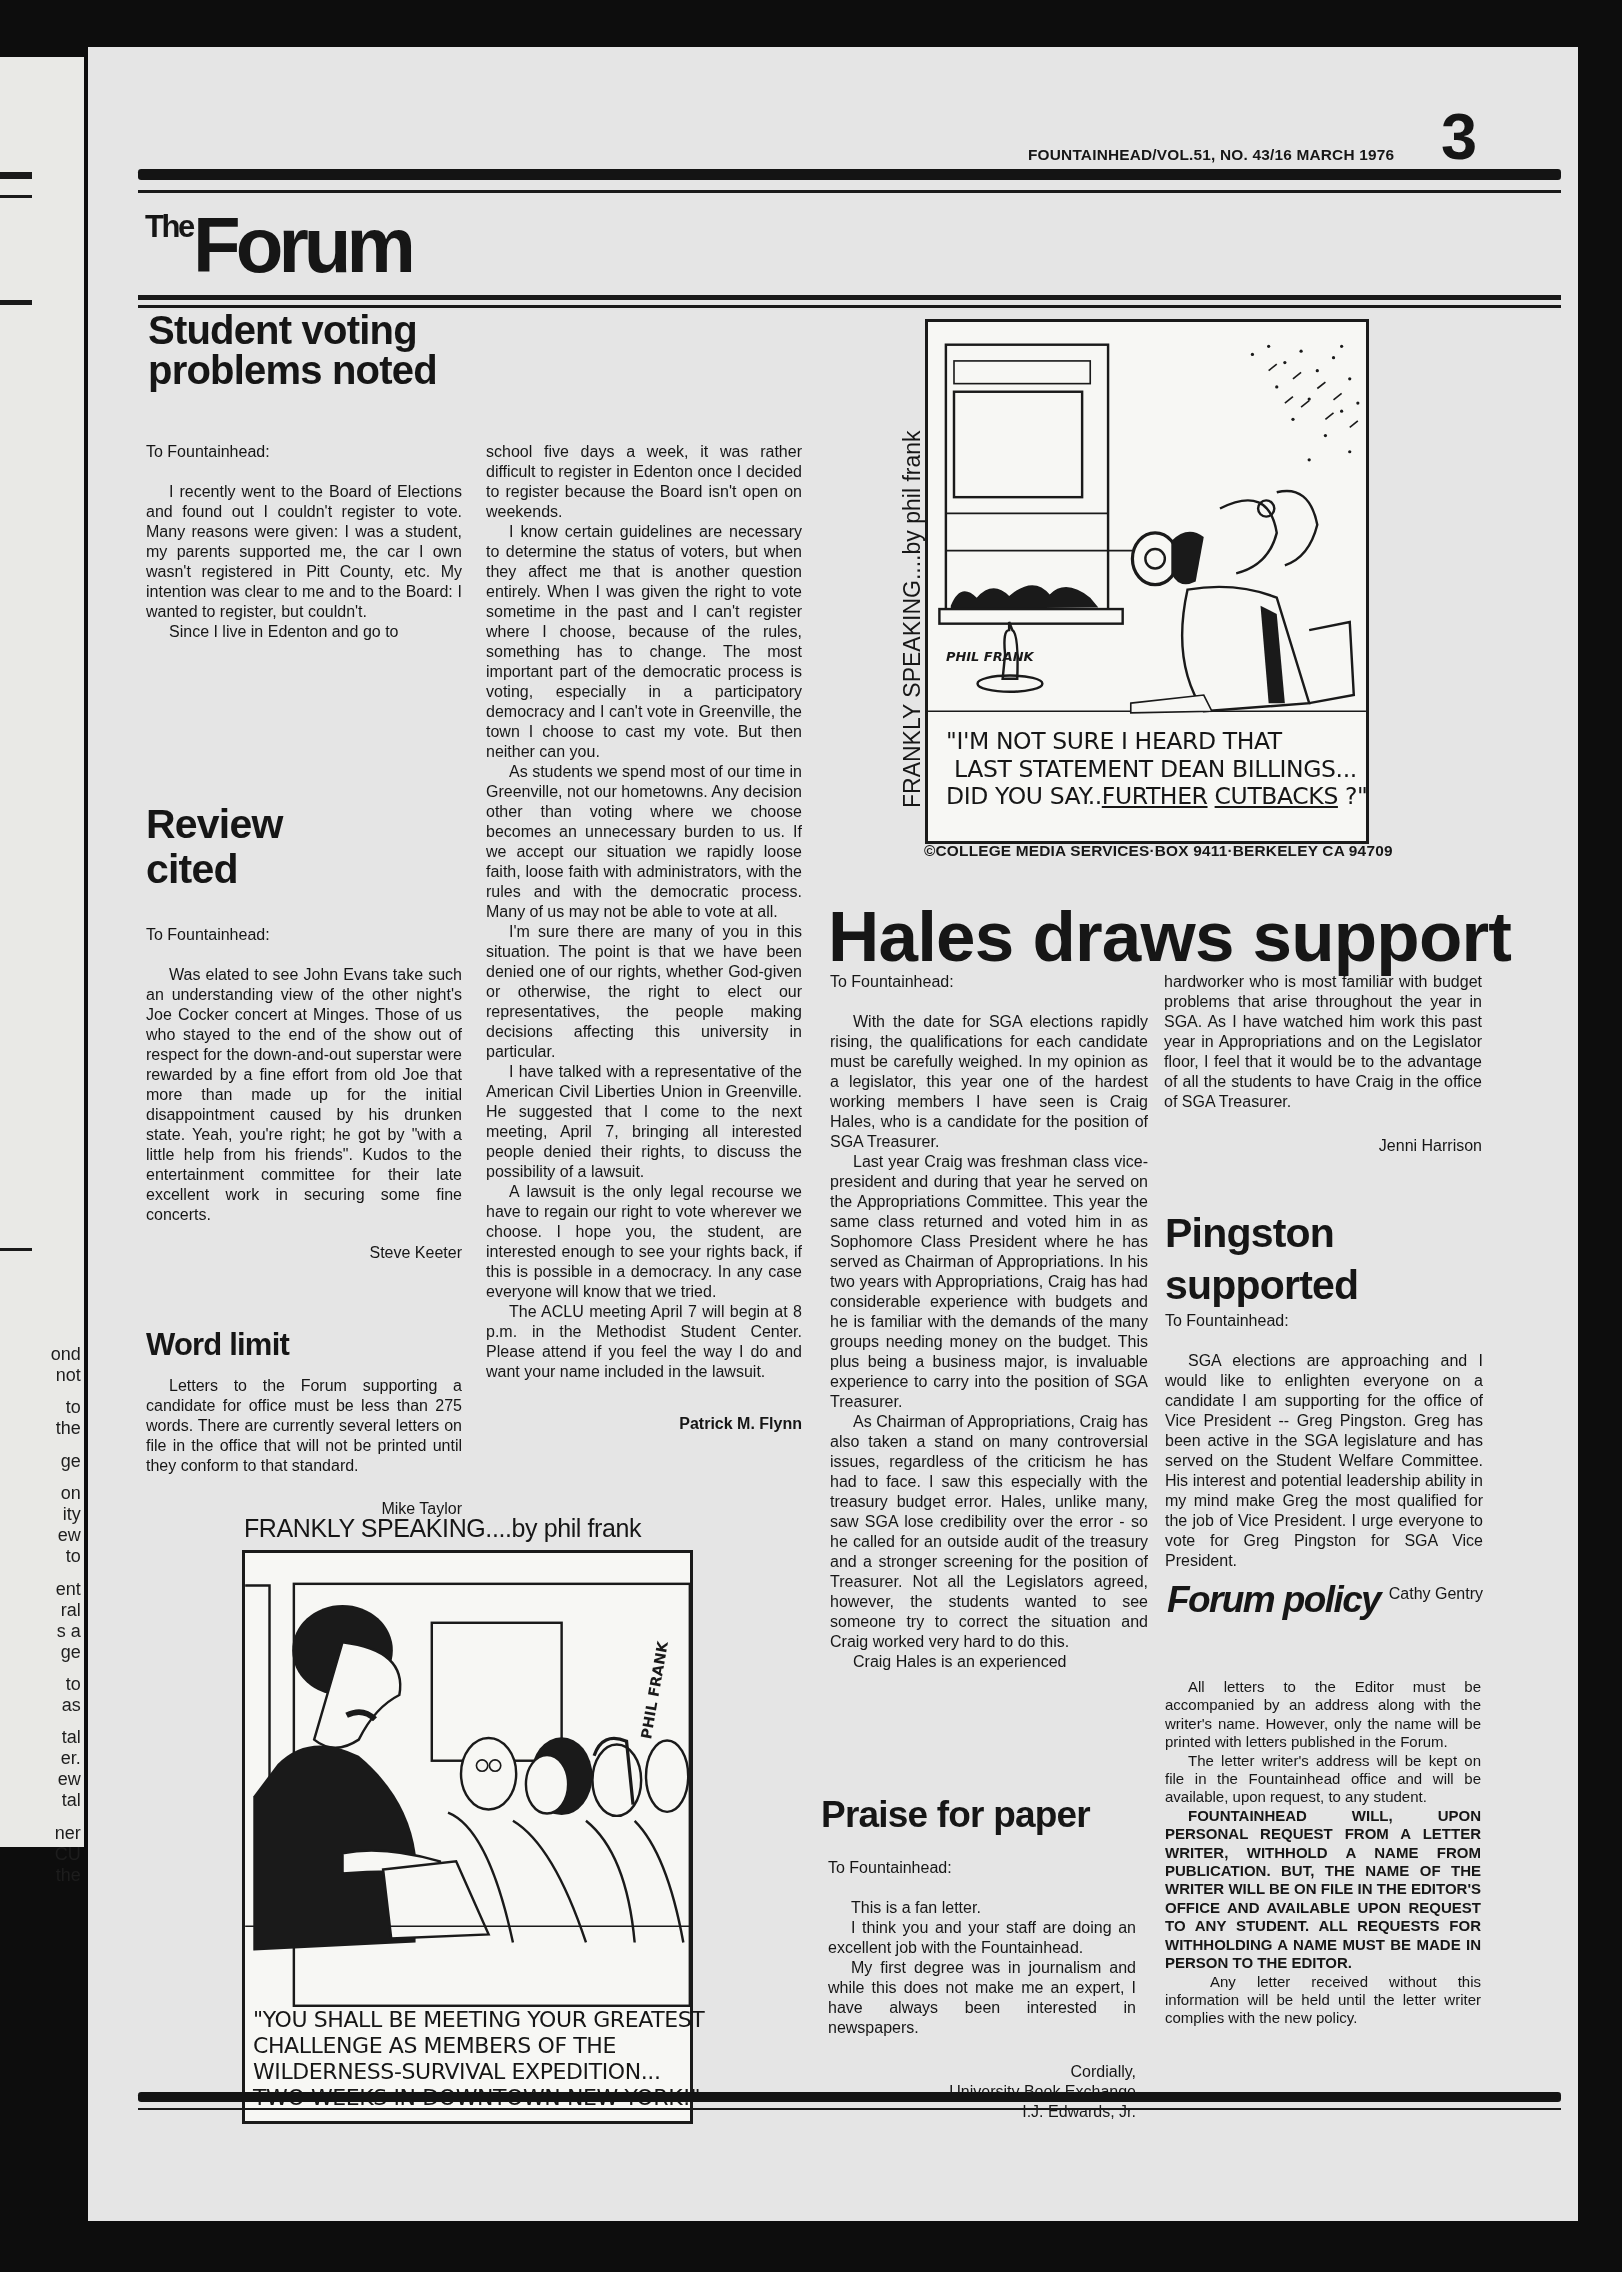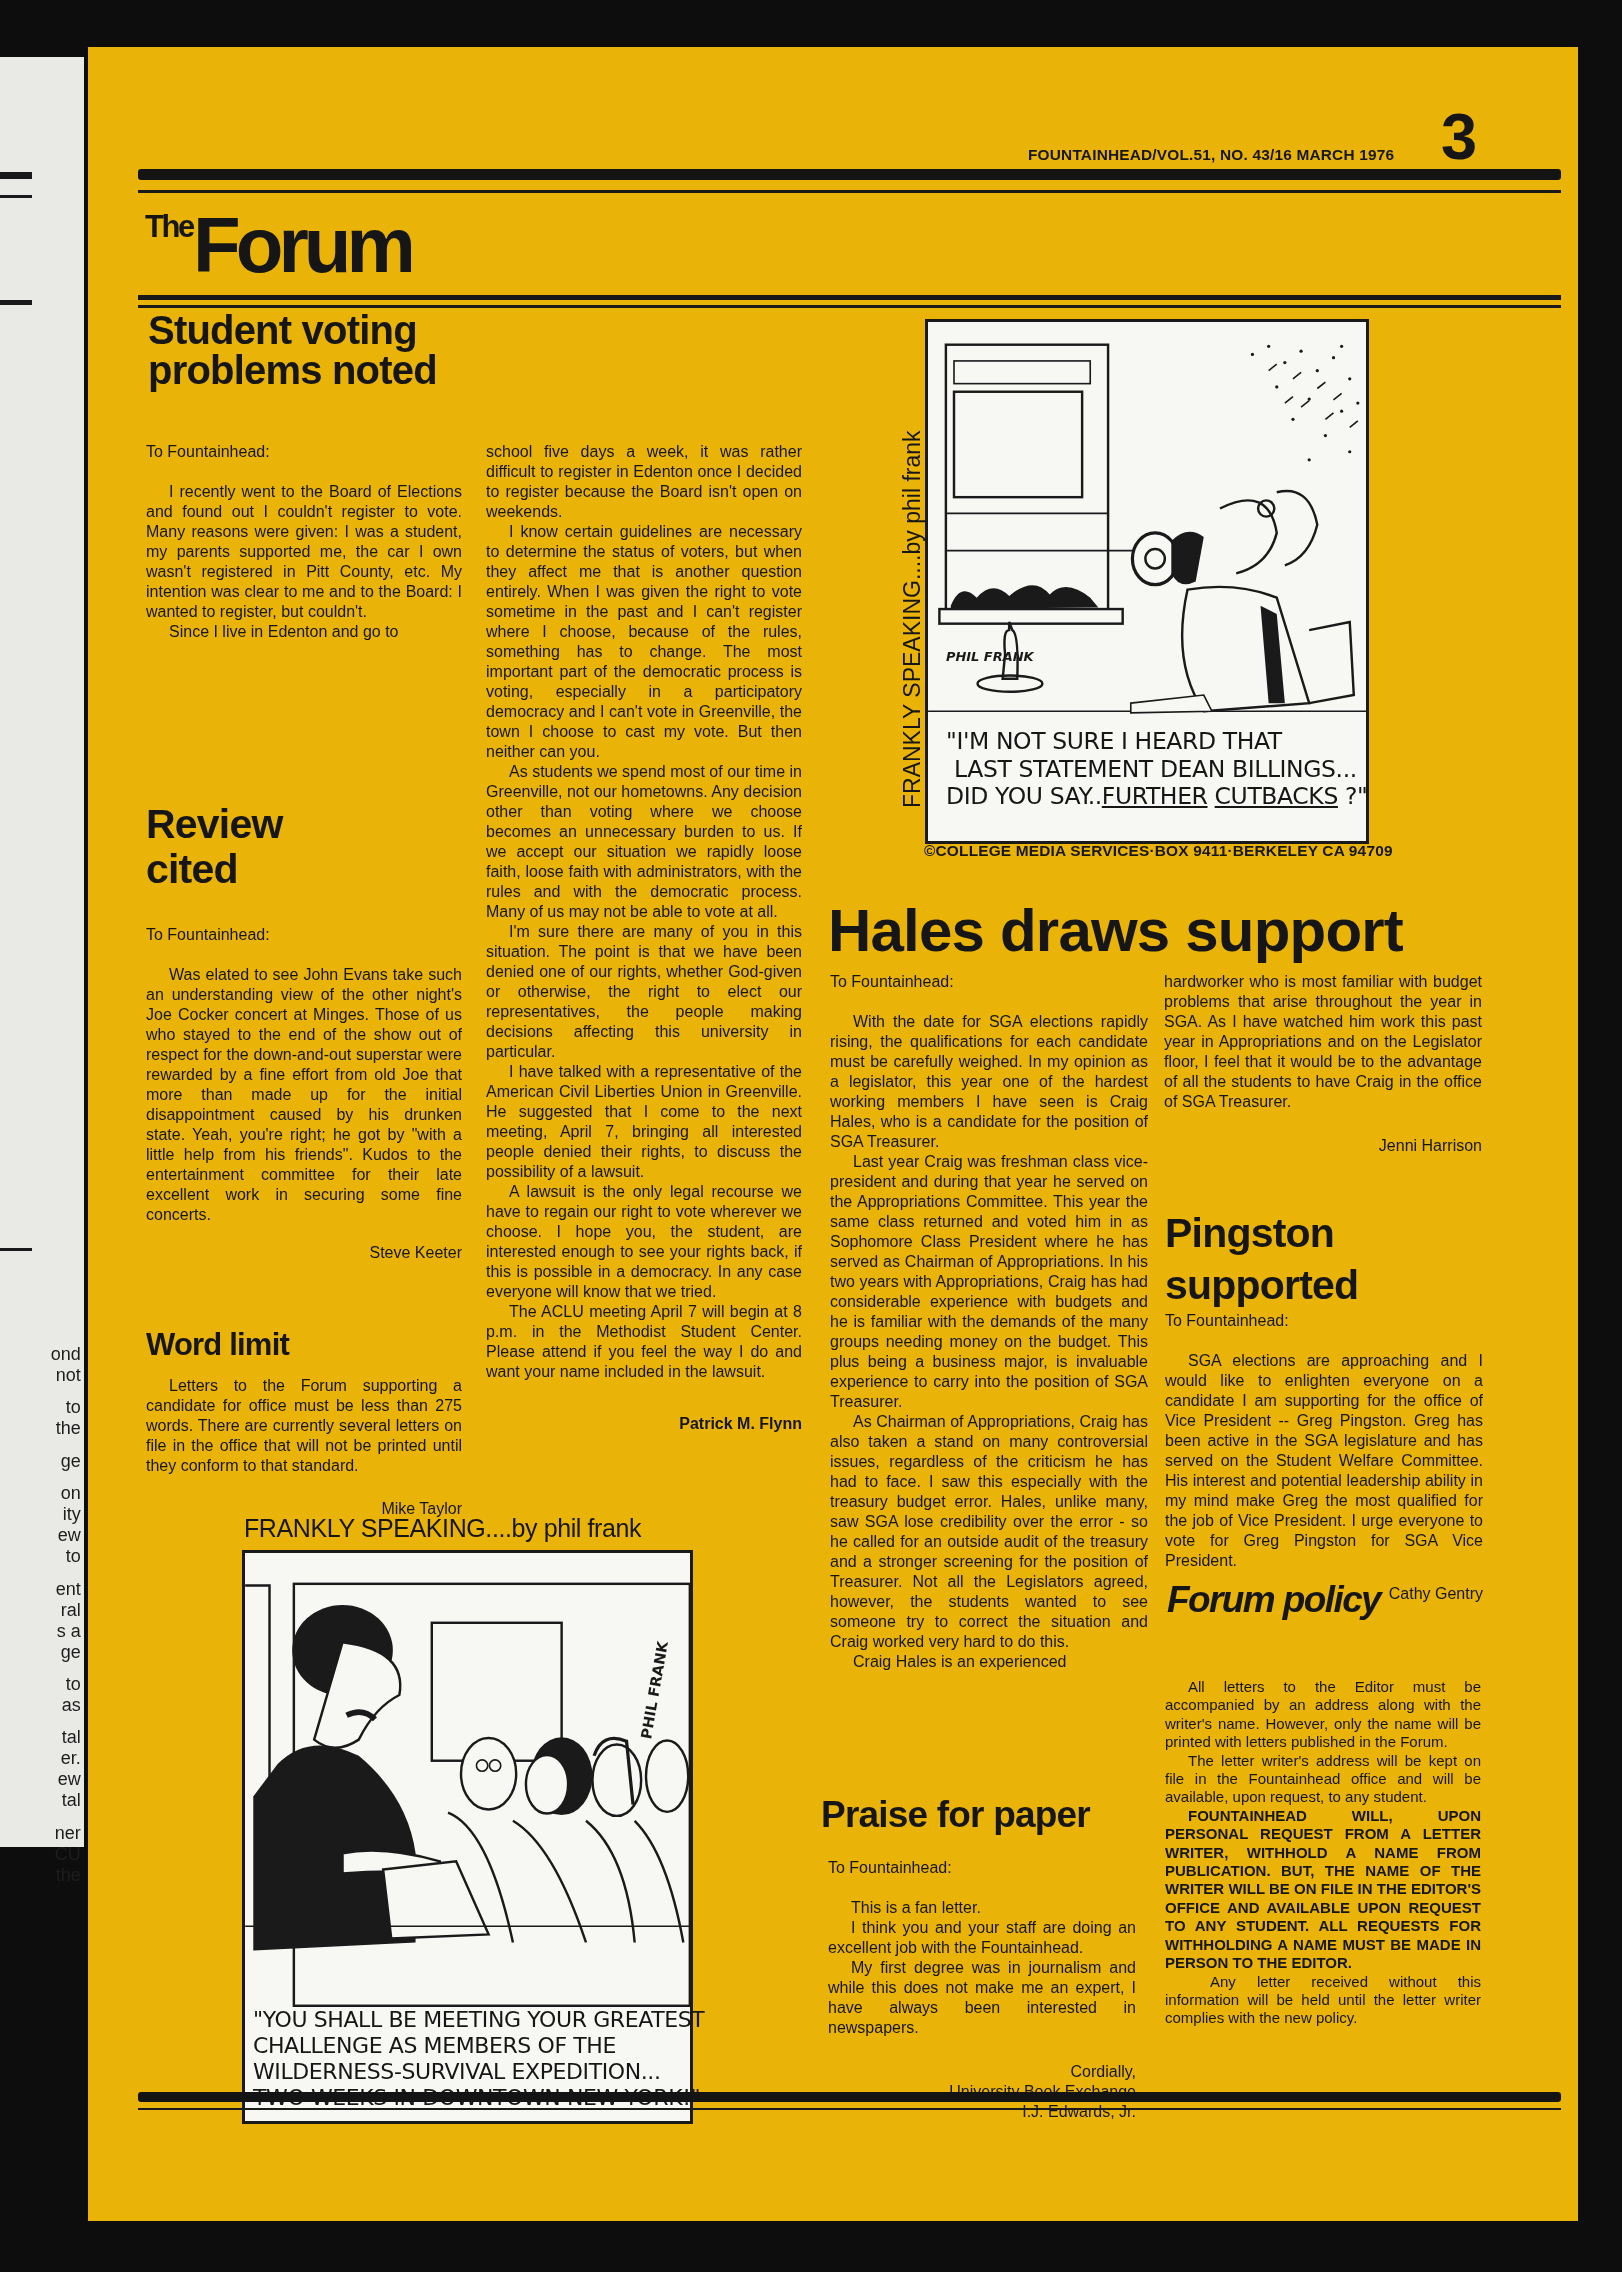--- a/index.html
+++ b/index.html
@@ -1,20 +1,20 @@
 <!DOCTYPE html>
 <html style="font-size:13px"><head>
 <meta charset="utf-8">
 <style>
   html,body{margin:0;padding:0;}
   body{width:1623px;height:2273px;background:#0d0d0d;position:relative;overflow:hidden;font-family:"Liberation Sans",sans-serif;color:#161616;}
   .prev-page{position:absolute;left:0;top:57px;width:84px;height:1790px;background:#e9e9e6;}
   .prev-page .rule{position:absolute;left:0;height:6.5px;background:#1a1a1a;width:32px;}
   .prev-page .frag{position:absolute;right:3.2px;font-size:18px;line-height:21px;text-align:right;color:#1d1d1d;}
-  .page{position:absolute;left:88px;top:47px;width:1490px;height:2174px;background:#eab308;}
+  .page{position:absolute;left:88px;top:47px;width:1490px;height:2174px;background:#e5e5e5;}
   .folio{position:absolute;left:940px;top:99px;font-size:15.4px;font-weight:bold;letter-spacing:0.2px;white-space:nowrap;}
   .pagenum{position:absolute;left:1353px;top:57px;font-size:65px;font-weight:bold;line-height:1;}
   .rule-thick{position:absolute;height:11.4px;background:#141414;border-radius:3.2px;}
   .rule-thin{position:absolute;height:3.2px;background:#1a1a1a;}
   .section-title{position:absolute;left:57px;top:159px;white-space:nowrap;line-height:1;}
   .section-title .the{font-size:31px;font-weight:bold;vertical-align:top;letter-spacing:-2.4px;display:inline-block;margin-top:4.9px;}
   .section-title .forum{font-size:78px;font-weight:bold;letter-spacing:-4.9px;}
   .hl{position:absolute;font-weight:bold;line-height:1.0;letter-spacing:-0.8px;white-space:nowrap;}
   .col{position:absolute;font-size:16px;line-height:20px;text-align:justify;}
   .col p{margin:0;text-indent:23px;}
@@ -209,21 +209,21 @@
       <text x="22" y="418" font-family="DejaVu Sans, sans-serif" font-size="16" font-style="italic" font-weight="bold" fill="#1a1a1a">PHIL FRANK</text>
     </svg>
     <div class="caption" style="left:18px;top:406px;">
       <div>"I'M NOT SURE I HEARD THAT</div>
       <div style="padding-left:8px;">LAST STATEMENT DEAN BILLINGS...</div>
       <div><span>DID YOU SAY..</span><span class="u">FURTHER</span> <span class="u">CUTBACKS</span><span> ?"</span></div>
     </div>
   </div>
   <div class="copyright" style="left:836px;top:795px;">©COLLEGE MEDIA SERVICES·BOX 9411·BERKELEY CA 94709</div>
 
-  <div class="hl" style="left:740px;top:854px;font-size:60px;">Hales draws support</div>
+  <div class="hl" style="left:740px;top:854px;font-size:71px;">Hales draws support</div>
   <div class="col" style="left:742px;top:925px;width:318px;">
     <p class="salut">To Fountainhead:</p>
     <p>With the date for SGA elections rapidly rising, the qualifications for each candidate must be carefully weighed. In my opinion as a legislator, this year one of the hardest working members I have seen is Craig Hales, who is a candidate for the position of SGA Treasurer.</p>
     <p>Last year Craig was freshman class vice-president and during that year he served on the Appropriations Committee. This year the same class returned and voted him in as Sophomore Class President where he has served as Chairman of Appropriations. In his two years with Appropriations, Craig has had considerable experience with budgets and he is familiar with the demands of the many groups needing money on the budget. This plus being a business major, is invaluable experience to carry into the position of SGA Treasurer.</p>
     <p>As Chairman of Appropriations, Craig has also taken a stand on many controversial issues, regardless of the criticism he has had to face. I saw this especially with the treasury budget error. Hales, unlike many, saw SGA lose credibility over the error - so he called for an outside audit of the treasury and a stronger screening for the position of Treasurer. Not all the Legislators agreed, however, the students wanted to see someone try to correct the situation and Craig worked very hard to do this.</p>
     <p>Craig Hales is an experienced</p>
   </div>
   <div class="col" style="left:1076px;top:925px;width:318px;">
     <p class="noind">hardworker who is most familiar with budget problems that arise throughout the year in SGA. As I have watched him work this past year in Appropriations and on the Legislator floor, I feel that it would be to the advantage of all the students to have Craig in the office of SGA Treasurer.</p>
     <p class="sig" style="margin-top:24px !important;">Jenni Harrison</p>

